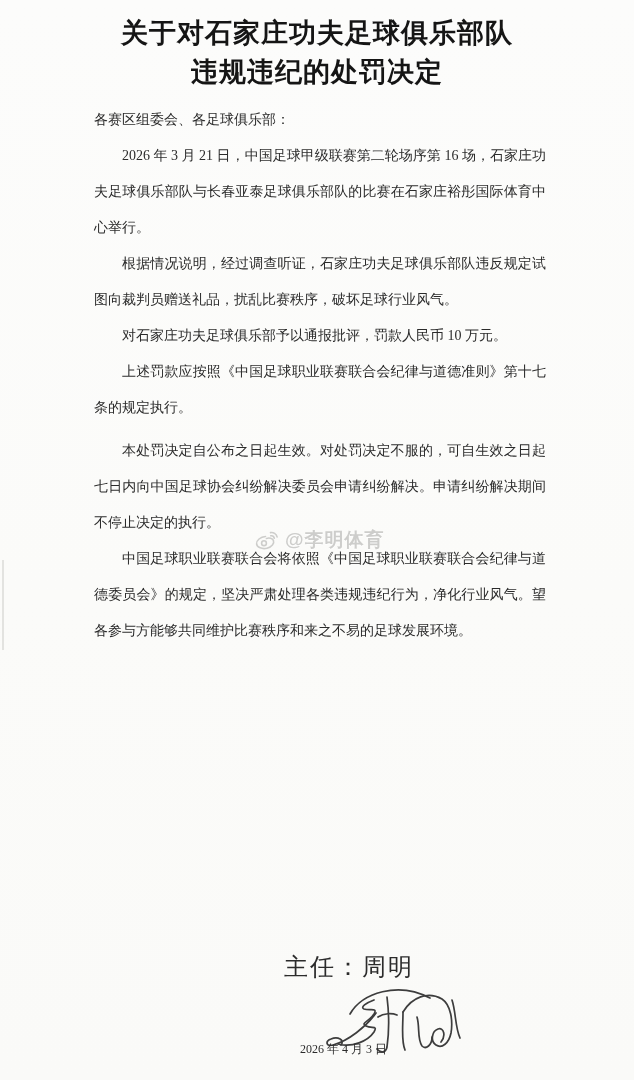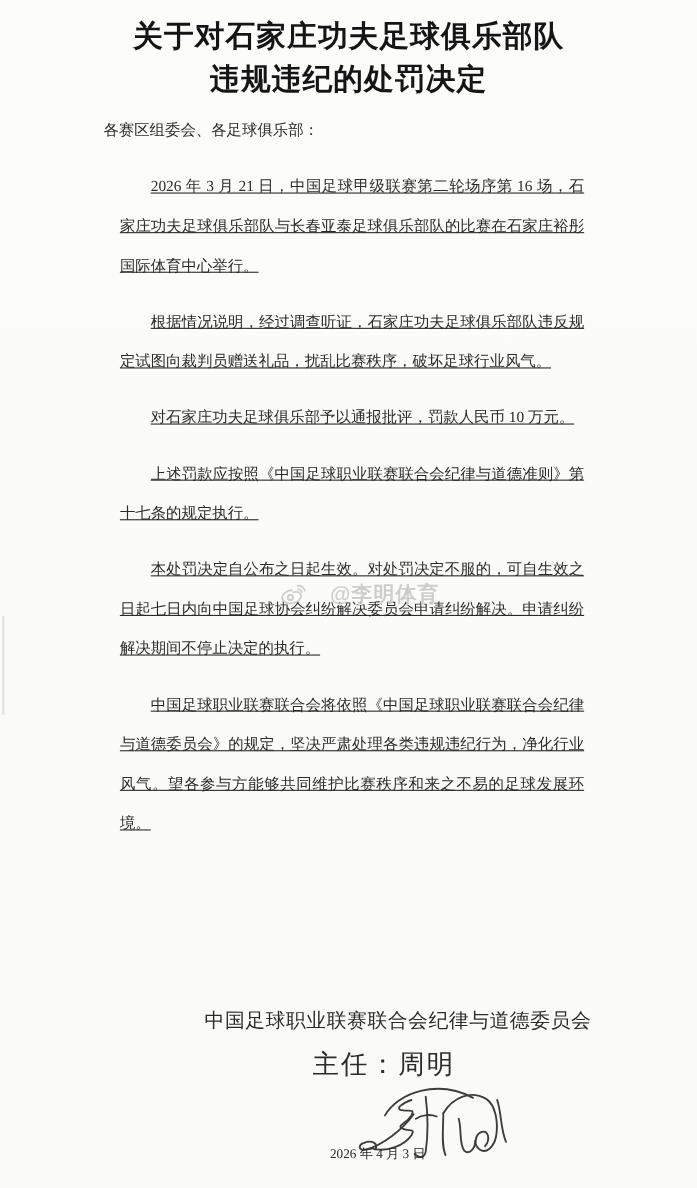--- a/index.html
+++ b/index.html
@@ -35,21 +35,21 @@
   .body-text {
     position: absolute;
     left: 94px; top: 102px;
     width: 452px;
     font-size: 14px;
     line-height: 36px;
     text-align: justify;
     text-justify: inter-character;
   }
   .salutation { margin: 0; }
-  p.para { margin: 15px; text-indent: 2em; text-decoration: underline; }
+  p.para { margin: 0; text-indent: 2em; }
   p.para.gap-before { margin-top: 7px; }
   .sign-org {
     position: absolute;
     left: 186px; top: 916px;
     font-size: 18px;
     letter-spacing: .5px;
     white-space: nowrap;
   }
   .sign-title {
     position: absolute;
@@ -67,21 +67,21 @@
   }
   .signature-svg {
     position: absolute;
     left: 324px; top: 983px;
   }
   .watermark {
     position: absolute;
     left: 254px; top: 527px;
     display: flex;
     align-items: center;
-    gap: 20px;
+    gap: 5px;
     color: #c9c9c7;
     opacity: .9;
     font-size: 19px;
     font-weight: 700;
     letter-spacing: 1px;
     font-family: "Liberation Sans", "DejaVu Sans", sans-serif;
     text-shadow: 0 1px 0 #ffffff;
     pointer-events: none;
     white-space: nowrap;
   }
@@ -112,21 +112,20 @@
   <div class="watermark">
     <svg width="26" height="24" viewBox="0 0 26 24" fill="none" stroke="#c9c9c7" stroke-width="1.6" stroke-linecap="round">
       <path d="M11.5 8.5 C6.5 8.8 2.2 12.4 2.6 15.9 C3 19.4 8.2 21.4 13 20.2 C17.8 19 20.6 15.4 19.4 12.4 C18.5 10.2 15.2 9.4 12.4 10.4"></path>
       <circle cx="10" cy="15.2" r="2.4"></circle>
       <path d="M16.5 4.6 C19.3 3.9 22.4 5.9 23.1 8.9"></path>
       <path d="M16.8 7.8 C18.3 7.5 19.9 8.6 20.3 10.2"></path>
     </svg>
     <span>@李明体育</span>
   </div>
 
-  <div class="sign-org">中国足球职业联赛联合会纪律与道德委员会</div>
   <div class="sign-title">主任：周明</div>
 
   <svg class="signature-svg" width="150" height="75" viewBox="0 0 150 75" fill="none" stroke="#3d3d3d" stroke-width="1.7" stroke-linecap="round" stroke-linejoin="round">
 
     <path d="M26 31 C38 10 74 -2 106 15"></path>
 
     <path d="M50 17 C42 20 36 24 40 26 C46 28 54 24 50 31 C45 39 36 40 42 43 C48 46 54 42 50 49 C44 58 28 65 14 61"></path>
     <path d="M52 30 C42 44 24 58 9 62 C2 64 1 58 7 56 C14 53 21 57 17 62"></path>
 
     <path d="M63 14 C65 30 65 50 63 64 C62 70 56 70 53 66"></path>

